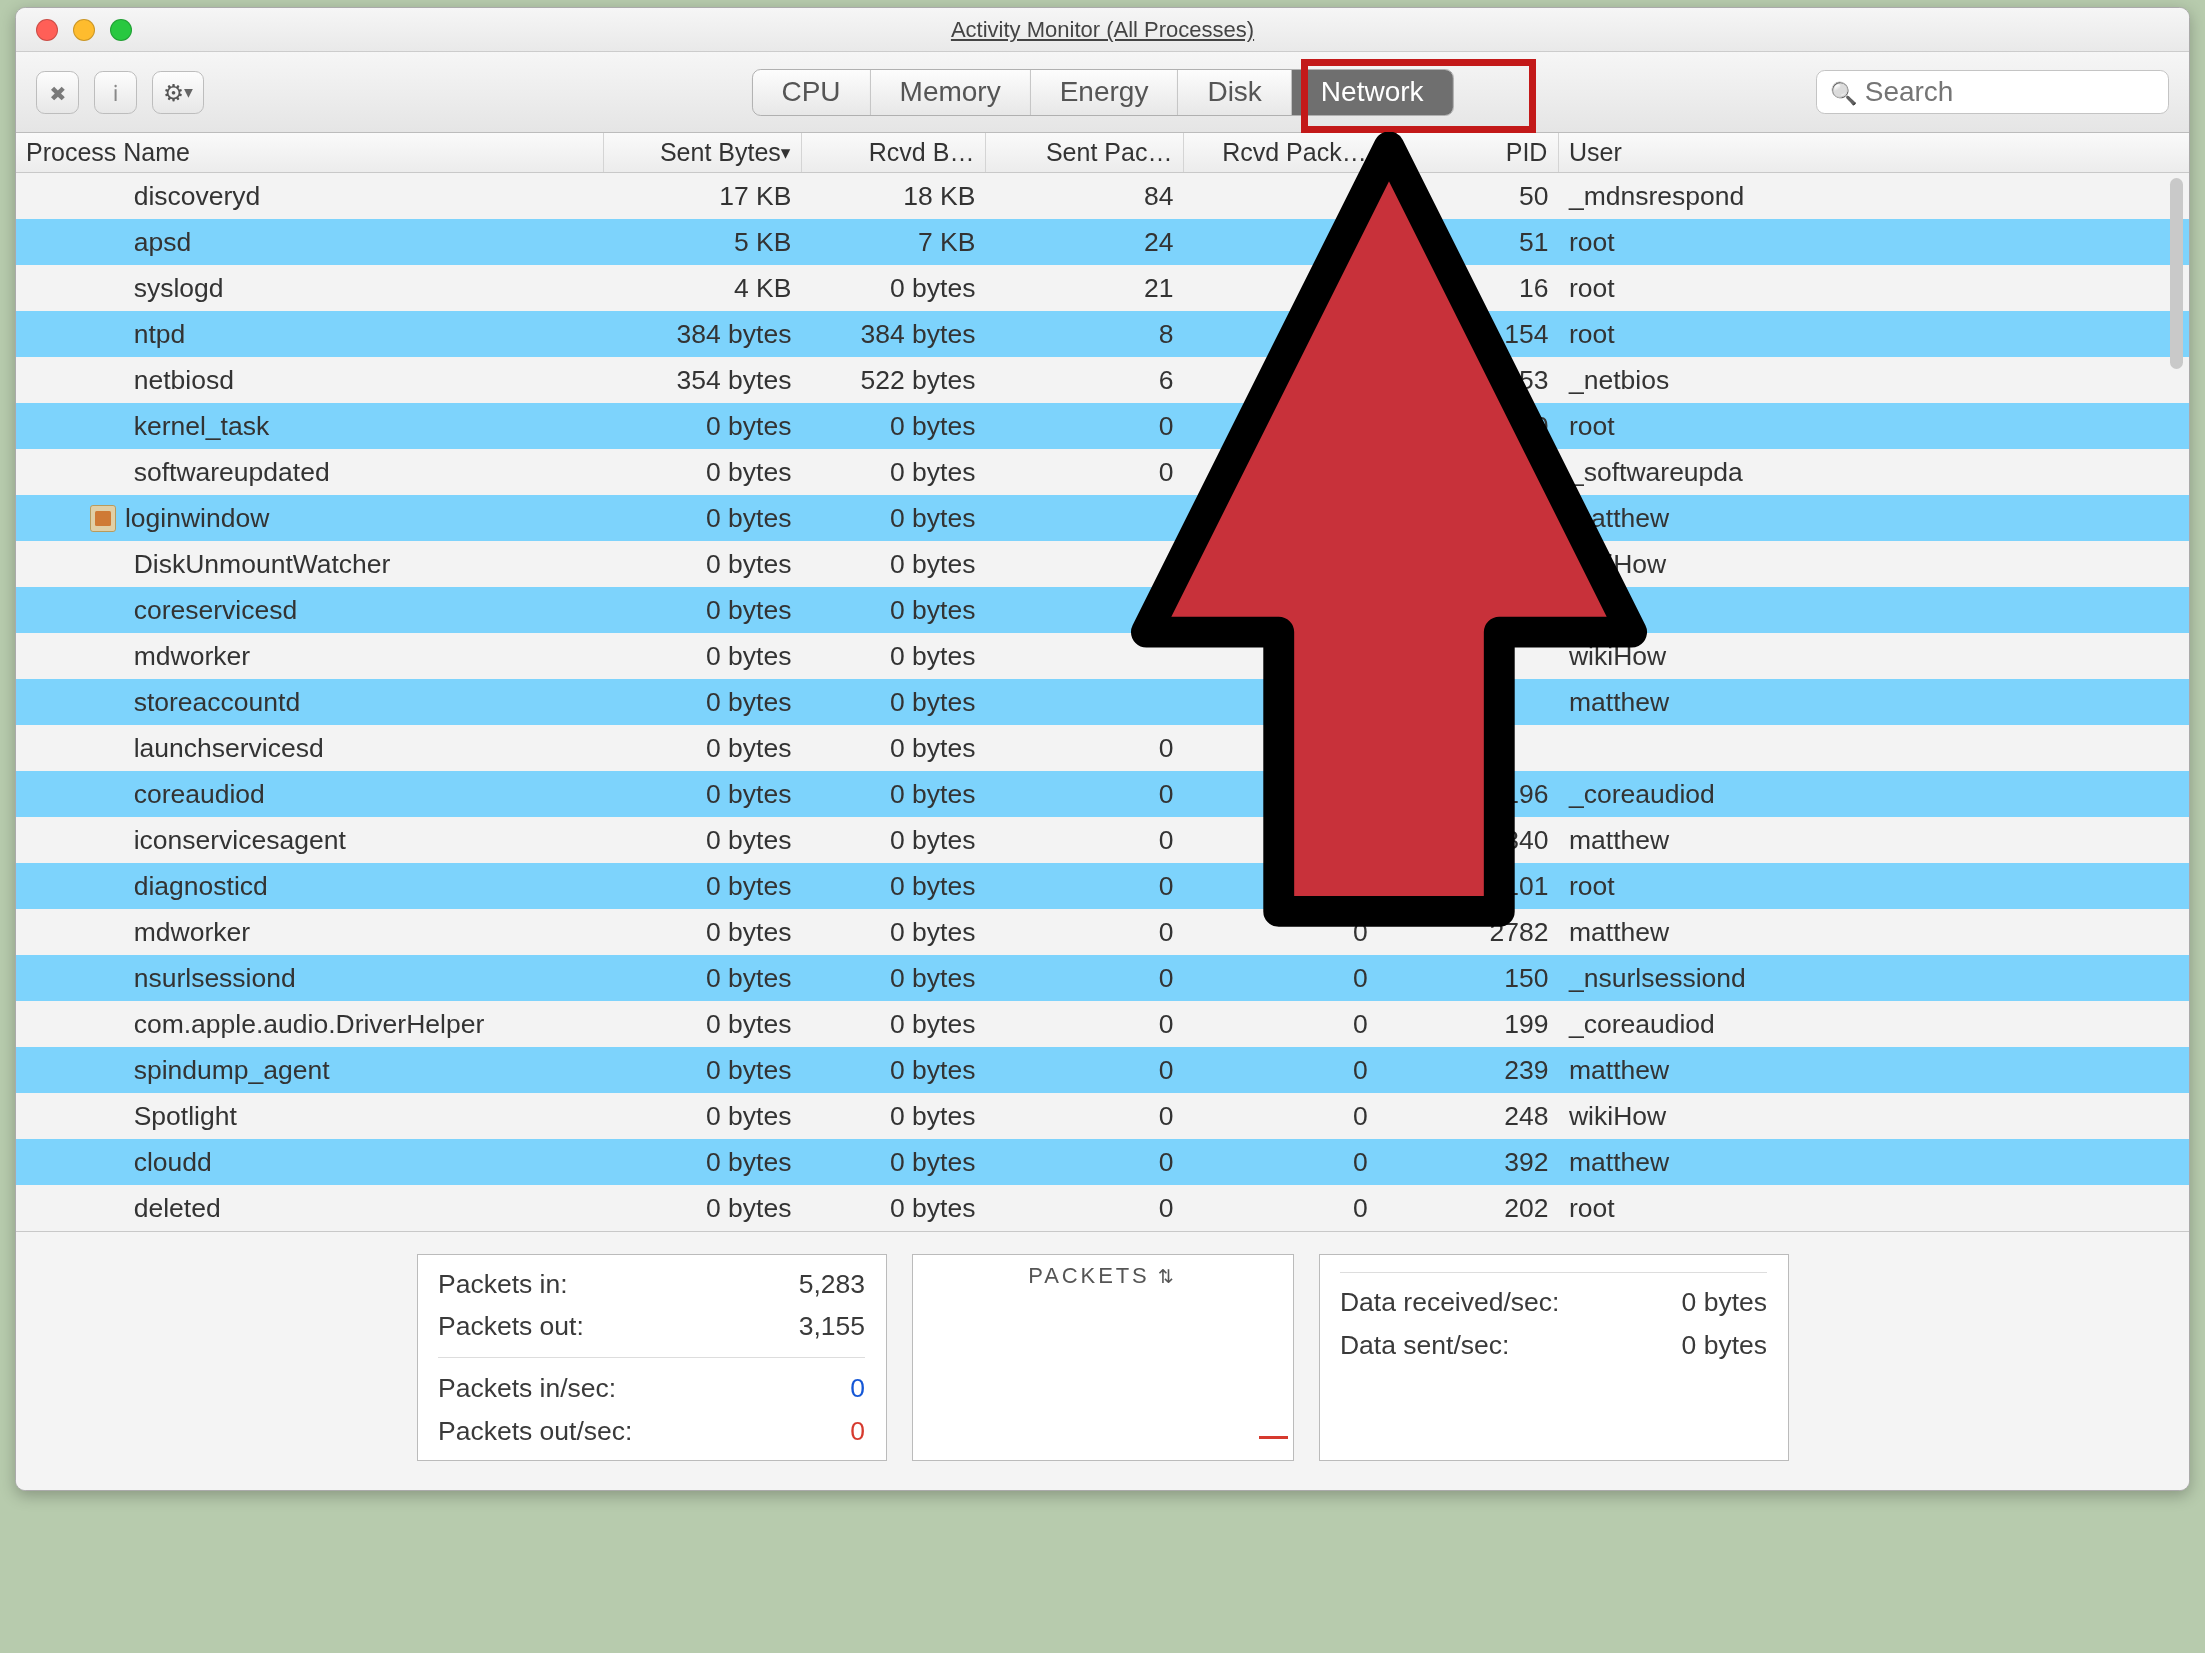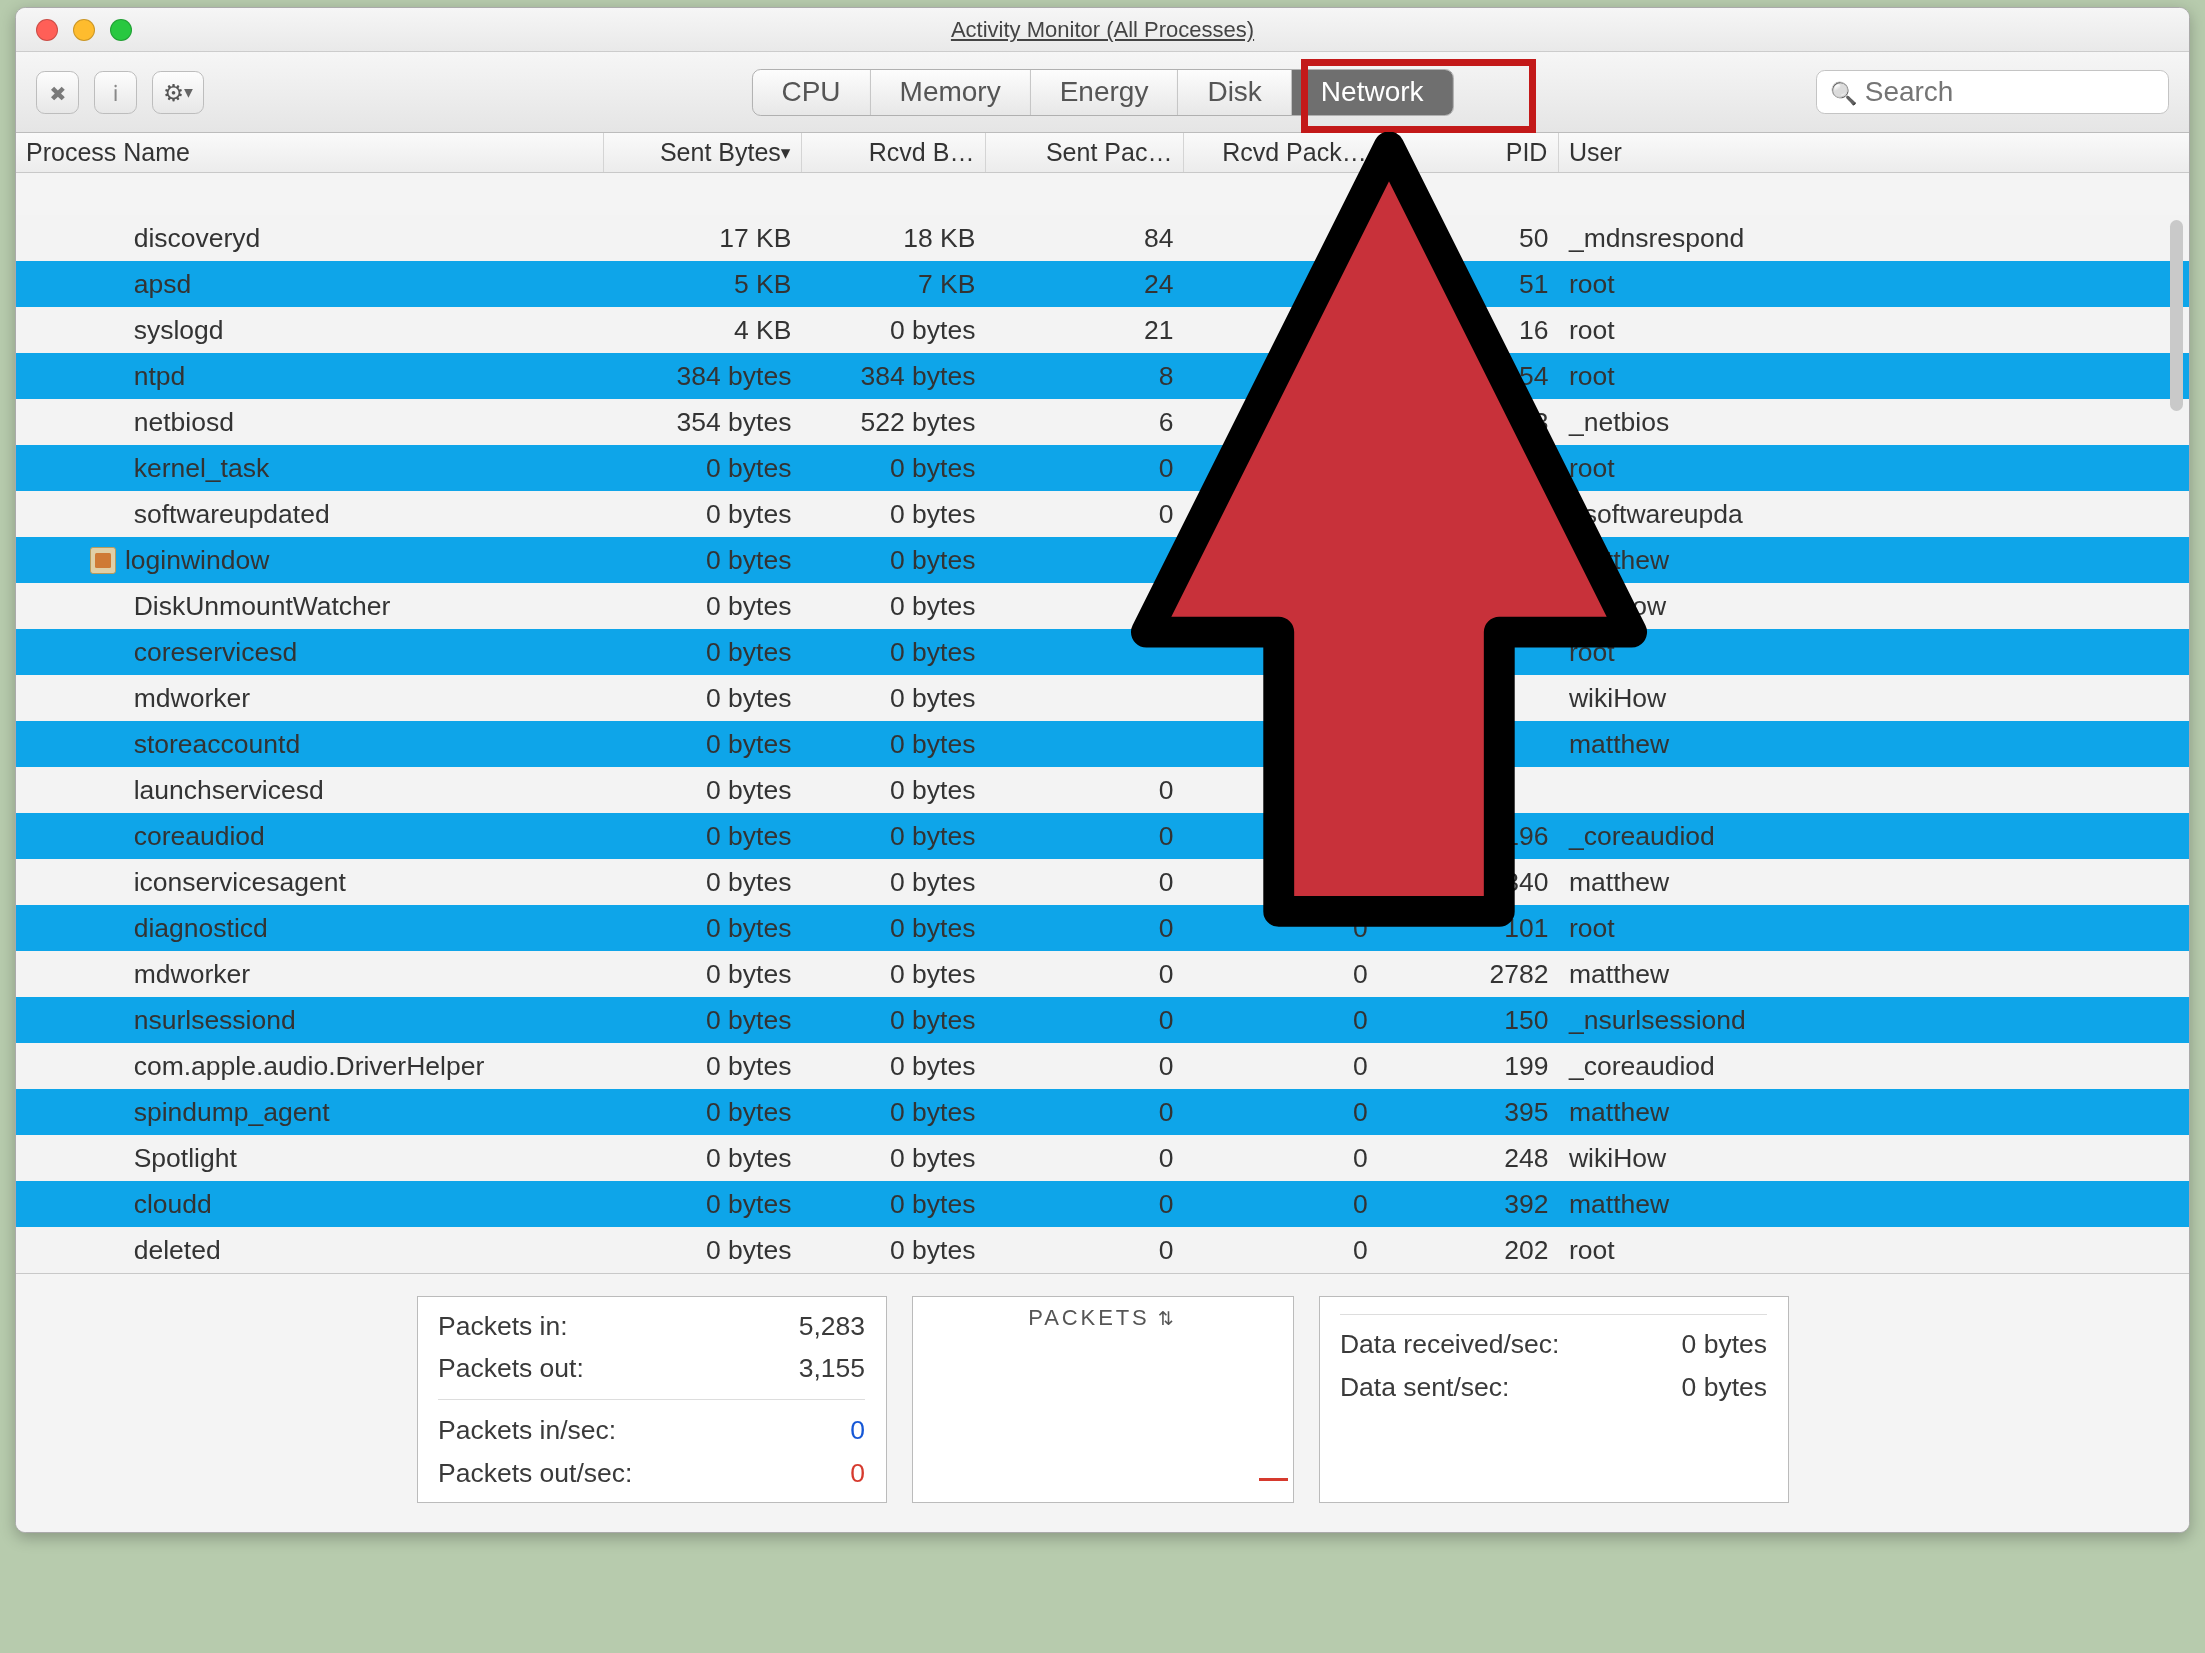--- a/index.html
+++ b/index.html
@@ -84,21 +84,21 @@
   }
   .col { border-right: 0.7px solid #d4d4d4; display:flex; align-items:center; padding: 0 10.3px; }
   .c-name { width: 588px; }
   .c-sent { width: 198px; justify-content:flex-end; }
   .c-rcvd { width: 184px; justify-content:flex-end; }
   .c-sp   { width: 198px; justify-content:flex-end; }
   .c-rp   { width: 213px; justify-content:flex-end; padding-right: 29px; }
   .c-pid  { width: 162px; justify-content:flex-end; }
   .c-user { flex: 1; border-right: none; }
   .sort::after { content: " ▾"; font-size: 19px; }
-  .tbody { position: relative; background:#0ea5e9;margin-top:42px; }
+  .tbody { position: relative; background:#7dd3fc; }
   .row { display:flex; height:46px; align-items:center; font-size:26.5px; color:#333; }
   .row:nth-child(even) { background:#f3f3f3; }
   .row .cell { padding: 0 10.3px; overflow:hidden; white-space:nowrap; text-overflow:ellipsis; }
   .row .c-name-cell { width:588px; padding-left: 118px; display:flex; align-items:center; gap:8.8px; }
   .row.with-icon .c-name-cell { padding-left: 74px; }
   .app-icon { width:26.5px; height:26.5px; display:inline-block; background:#e0cfa6; border:0.7px solid #b89b5c; border-radius:2.9px; position:relative; }
   .app-icon::after { content:""; position:absolute; inset:4.4px; background:#cf7a35; border-radius:1.5px; }
   .row .c-sent-cell { width:198px; text-align:right; }
   .row .c-rcvd-cell { width:184px; text-align:right; }
   .row .c-sp-cell { width:198px; text-align:right; }
@@ -391,21 +391,21 @@
         <div class="cell c-user-cell">_coreaudiod</div>
       </div>
       <div class="row">
         <div class="cell c-name-cell">
           <span>spindump_agent</span>
         </div>
         <div class="cell c-sent-cell">0 bytes</div>
         <div class="cell c-rcvd-cell">0 bytes</div>
         <div class="cell c-sp-cell">0</div>
         <div class="cell c-rp-cell">0</div>
-        <div class="cell c-pid-cell">395</div>
+        <div class="cell c-pid-cell">239</div>
         <div class="cell c-user-cell">matthew</div>
       </div>
       <div class="row">
         <div class="cell c-name-cell">
           <span>Spotlight</span>
         </div>
         <div class="cell c-sent-cell">0 bytes</div>
         <div class="cell c-rcvd-cell">0 bytes</div>
         <div class="cell c-sp-cell">0</div>
         <div class="cell c-rp-cell">0</div>

